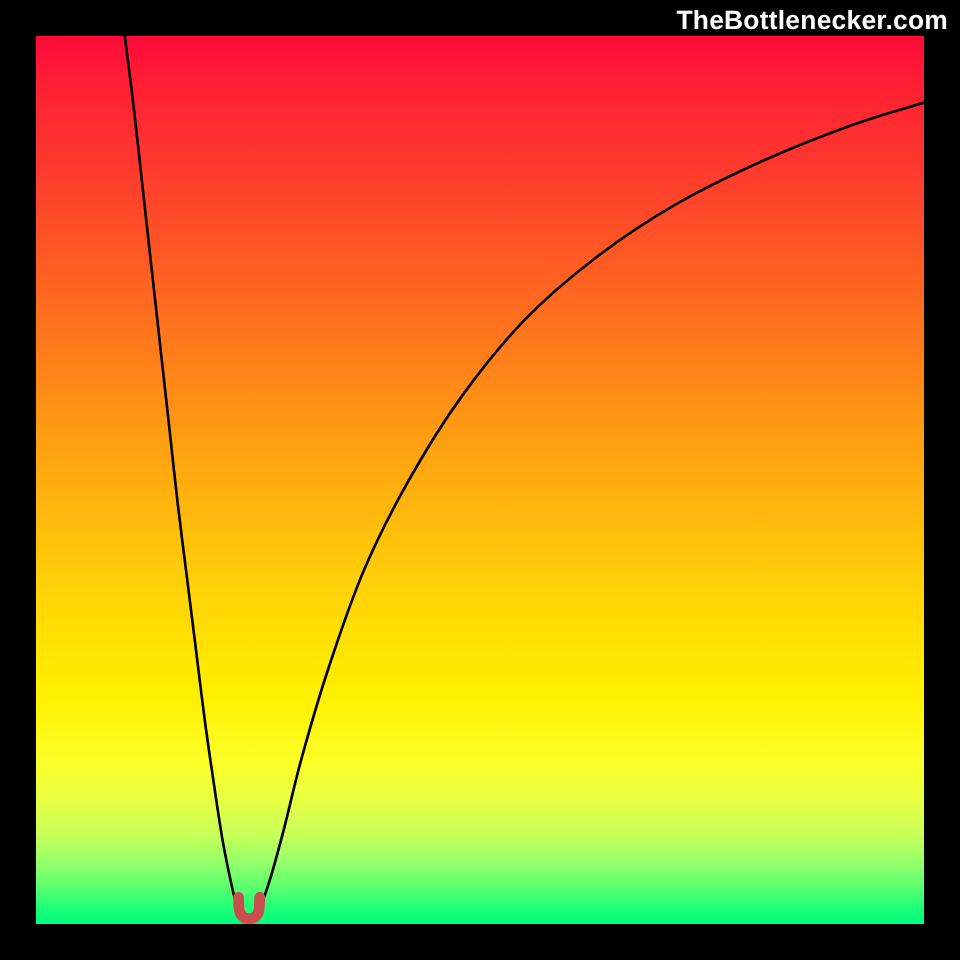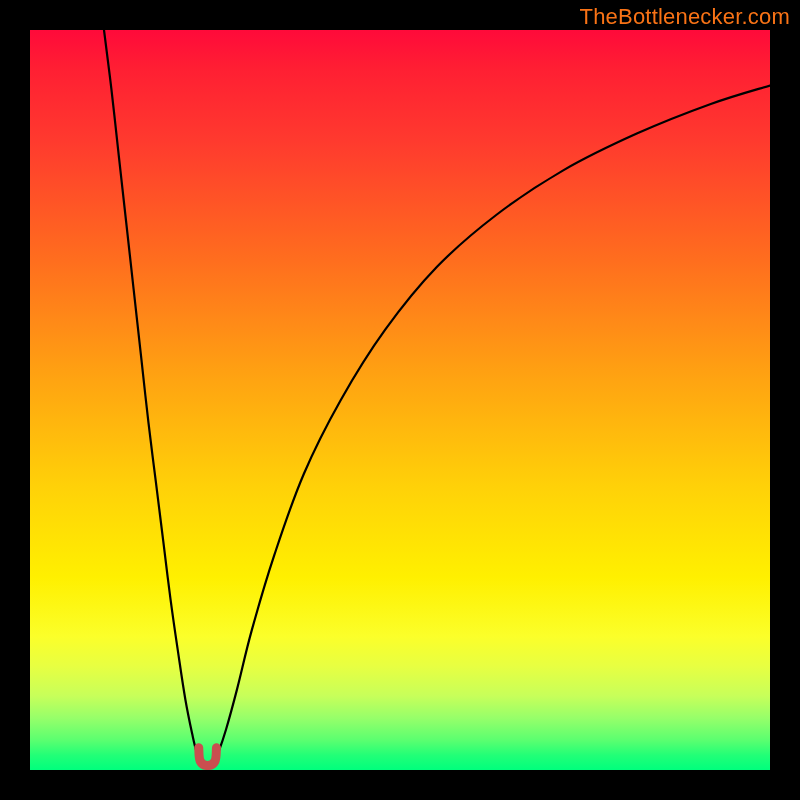--- a/index.html
+++ b/index.html
@@ -47,23 +47,23 @@
     );
   }
   .curves {
     position: absolute;
     inset: 0;
   }
   .watermark {
     position: absolute;
     top: 4px;
     right: 10px;
-    color: #f97316;
+    color: #ffffff;
     font-size: 22px;
-    font-weight: 400;
+    font-weight: 700;
     letter-spacing: 0.2px;
     user-select: none;
   }
 </style>
 </head>
 <body>
 
 <div class="frame">
   <div class="watermark">TheBottlenecker.com</div>
   <div class="plot-area">

